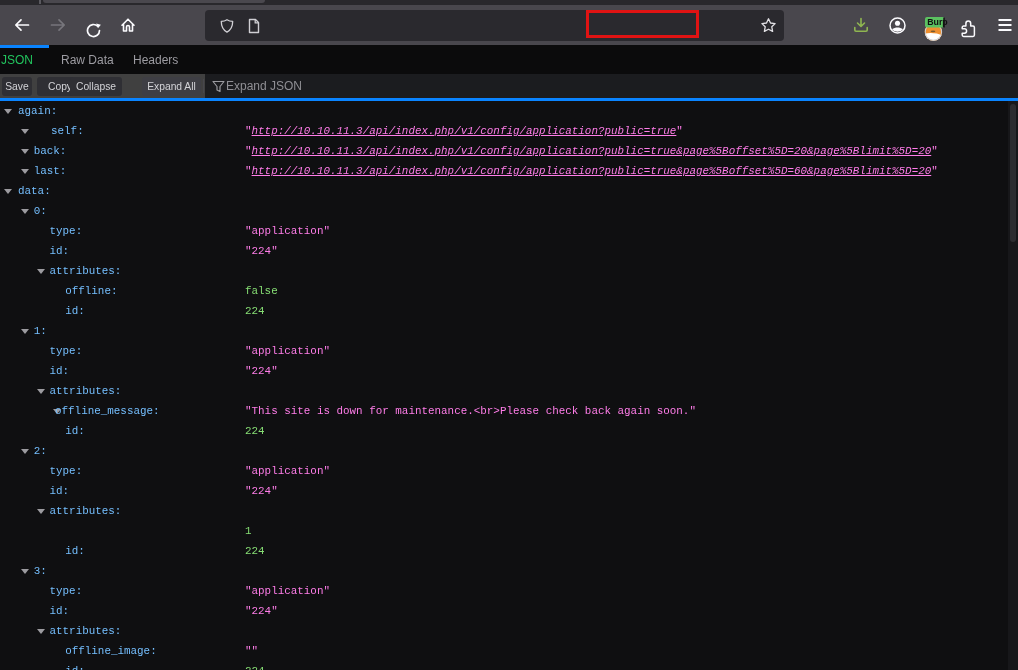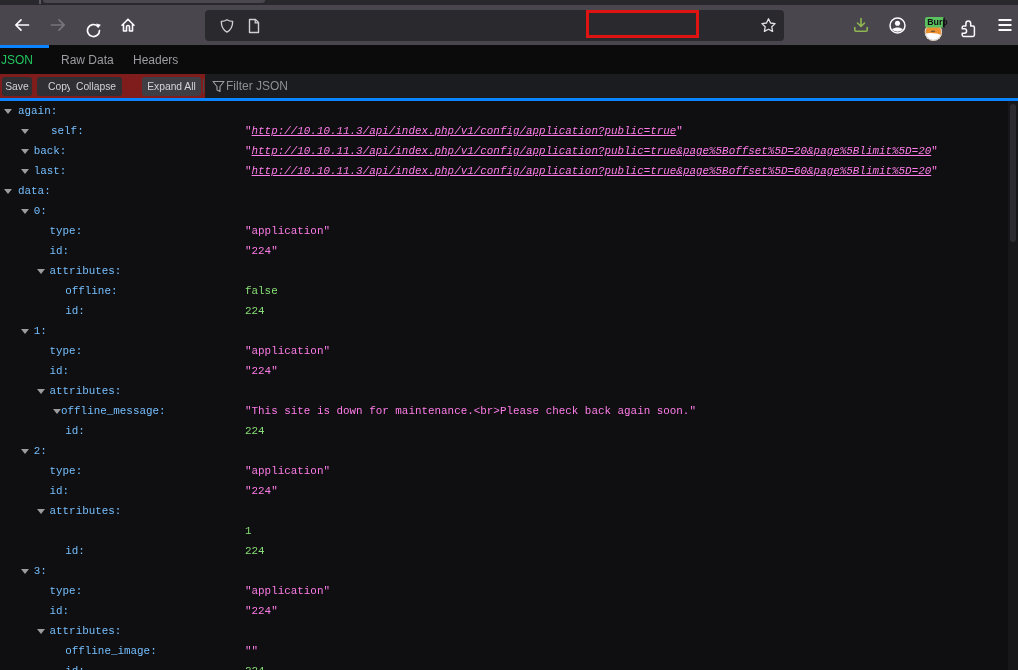--- a/index.html
+++ b/index.html
@@ -10,21 +10,21 @@
 #toolbar{position:absolute;left:0;top:5px;width:1018px;height:40px;background:#49474d}
 #urlbar{position:absolute;left:205px;top:5px;width:579px;height:31px;border-radius:4px;background:#2a292e}
 #urltext{position:absolute;left:63px;top:0;height:31px;line-height:31px;font-size:15.5px;white-space:pre;color:#b1b0b6}
 #urltext .dom{color:#fbfbfe;letter-spacing:-0.1px}
 #urltext .pth{letter-spacing:0.35px}
 #urltext .qry{letter-spacing:0.35px}
 #redbox{position:absolute;left:586px;top:5px;width:113px;height:28px;border:3px solid #e01313;z-index:50}
 #jsontabs{position:absolute;left:0;top:45px;width:1018px;height:29px;background:#0b0b0c}
 #tabind{position:absolute;left:0;top:0;width:49px;height:2.5px;background:#0a84ff}
 .ptab{position:absolute;top:0;height:29px;line-height:30px;font-size:12px;color:#9d9ca2}
-#btnrow{position:absolute;left:0;top:74px;width:1018px;height:24px;background:#7f1d1d}
+#btnrow{position:absolute;left:0;top:74px;width:1018px;height:24px;background:#404040}
 .btn{position:absolute;top:2.5px;height:19px;background:#2f2f34;border-radius:3px;color:#d3d3d7;font-size:10.3px;text-align:center;line-height:19px}
 #filterin{position:absolute;left:205px;top:0;width:813px;height:24px;background:#1b1c1f}
 #fsep{position:absolute;left:203px;top:5px;width:1px;height:14px;background:#47474c}
 #fphold{position:absolute;left:226px;top:0;height:24px;line-height:25px;font-size:12px;color:#8f8f94}
 #blueline{position:absolute;left:0;top:98px;width:1018px;height:3px;background:#0a84ff}
 #content{position:absolute;left:0;top:101px;width:1018px;height:569px;background:#0f0f11}
 .row{position:absolute;left:0;width:1018px;height:20px;font-family:"Liberation Mono",monospace;font-size:10.9px;line-height:20px;white-space:pre}
 .k{color:#75bfff;position:absolute}
 .v{position:absolute;left:245px}
 .s{color:#ff7de9}
@@ -122,40 +122,40 @@
 <div id="btnrow">
   <div id="filterin"></div>
   <div class="btn" style="left:2px;width:30px">Save</div>
   <div class="btn" style="left:37px;width:46px">Copy</div>
   <div class="btn" style="left:70px;width:52px">Collapse All</div>
   <div class="btn" style="left:142px;width:59px;background:#3e3e44">Expand All</div>
   <div id="fsep"></div>
   <svg class="icon" style="left:212px;top:6px" width="13" height="13" viewBox="0 0 13 13">
       <path d="M1 1.5 H12 L8 6.5 V11.5 L5 10 V6.5 Z" fill="none" stroke="#9a9a9f" stroke-width="1.2" stroke-linejoin="round"></path>
     </svg>
-  <div id="fphold">Filter JSON</div>
+  <div id="fphold">Expand JSON</div>
 </div>
 <div id="blueline"></div>
 <div id="content"></div>
 <div class="row" style="top:101px"><span class="tw" style="left:4px"></span><span class="k" style="left:18px">again:</span></div>
 <div class="row" style="top:121px"><span class="tw" style="left:20.5px"></span><span class="k" style="left:51px">self:</span><span class="v"><span class="q">"</span><span class="u">http://10.10.11.3/api/index.php/v1/config/application?public=true</span><span class="q">"</span></span></div>
 <div class="row" style="top:141px"><span class="tw" style="left:20.5px"></span><span class="k" style="left:33.7px">back:</span><span class="v"><span class="q">"</span><span class="u">http://10.10.11.3/api/index.php/v1/config/application?public=true&amp;page%5Boffset%5D=20&amp;page%5Blimit%5D=20</span><span class="q">"</span></span></div>
 <div class="row" style="top:161px"><span class="tw" style="left:20.5px"></span><span class="k" style="left:33.7px">last:</span><span class="v"><span class="q">"</span><span class="u">http://10.10.11.3/api/index.php/v1/config/application?public=true&amp;page%5Boffset%5D=60&amp;page%5Blimit%5D=20</span><span class="q">"</span></span></div>
 <div class="row" style="top:181px"><span class="tw" style="left:4px"></span><span class="k" style="left:18px">data:</span></div>
 <div class="row" style="top:201px"><span class="tw" style="left:20.5px"></span><span class="k" style="left:33.7px">0:</span></div>
 <div class="row" style="top:221px"><span class="k" style="left:49.5px">type:</span><span class="v"><span class="s">"application"</span></span></div>
 <div class="row" style="top:241px"><span class="k" style="left:49.5px">id:</span><span class="v"><span class="s">"224"</span></span></div>
 <div class="row" style="top:261px"><span class="tw" style="left:36.5px"></span><span class="k" style="left:49.5px">attributes:</span></div>
 <div class="row" style="top:281px"><span class="k" style="left:65.2px">offline:</span><span class="v"><span class="n">false</span></span></div>
 <div class="row" style="top:301px"><span class="k" style="left:65.2px">id:</span><span class="v"><span class="n">224</span></span></div>
 <div class="row" style="top:321px"><span class="tw" style="left:20.5px"></span><span class="k" style="left:33.7px">1:</span></div>
 <div class="row" style="top:341px"><span class="k" style="left:49.5px">type:</span><span class="v"><span class="s">"application"</span></span></div>
 <div class="row" style="top:361px"><span class="k" style="left:49.5px">id:</span><span class="v"><span class="s">"224"</span></span></div>
 <div class="row" style="top:381px"><span class="tw" style="left:36.5px"></span><span class="k" style="left:49.5px">attributes:</span></div>
-<div class="row" style="top:401px"><span class="tw" style="left:52.5px"></span><span class="k" style="left:61px">offline_message:</span><span class="v"><span class="s">"This site is down for maintenance.&lt;br&gt;Please check back again soon."</span></span></div>
+<div class="row" style="top:401px"><span class="tw" style="left:52.5px"></span><span class="k" style="left:55px">offline_message:</span><span class="v"><span class="s">"This site is down for maintenance.&lt;br&gt;Please check back again soon."</span></span></div>
 <div class="row" style="top:421px"><span class="k" style="left:65.2px">id:</span><span class="v"><span class="n">224</span></span></div>
 <div class="row" style="top:441px"><span class="tw" style="left:20.5px"></span><span class="k" style="left:33.7px">2:</span></div>
 <div class="row" style="top:461px"><span class="k" style="left:49.5px">type:</span><span class="v"><span class="s">"application"</span></span></div>
 <div class="row" style="top:481px"><span class="k" style="left:49.5px">id:</span><span class="v"><span class="s">"224"</span></span></div>
 <div class="row" style="top:501px"><span class="tw" style="left:36.5px"></span><span class="k" style="left:49.5px">attributes:</span></div>
 <div class="row" style="top:521px"><span class="v"><span class="n">1</span></span></div>
 <div class="row" style="top:541px"><span class="k" style="left:65.2px">id:</span><span class="v"><span class="n">224</span></span></div>
 <div class="row" style="top:561px"><span class="tw" style="left:20.5px"></span><span class="k" style="left:33.7px">3:</span></div>
 <div class="row" style="top:581px"><span class="k" style="left:49.5px">type:</span><span class="v"><span class="s">"application"</span></span></div>
 <div class="row" style="top:601px"><span class="k" style="left:49.5px">id:</span><span class="v"><span class="s">"224"</span></span></div>

